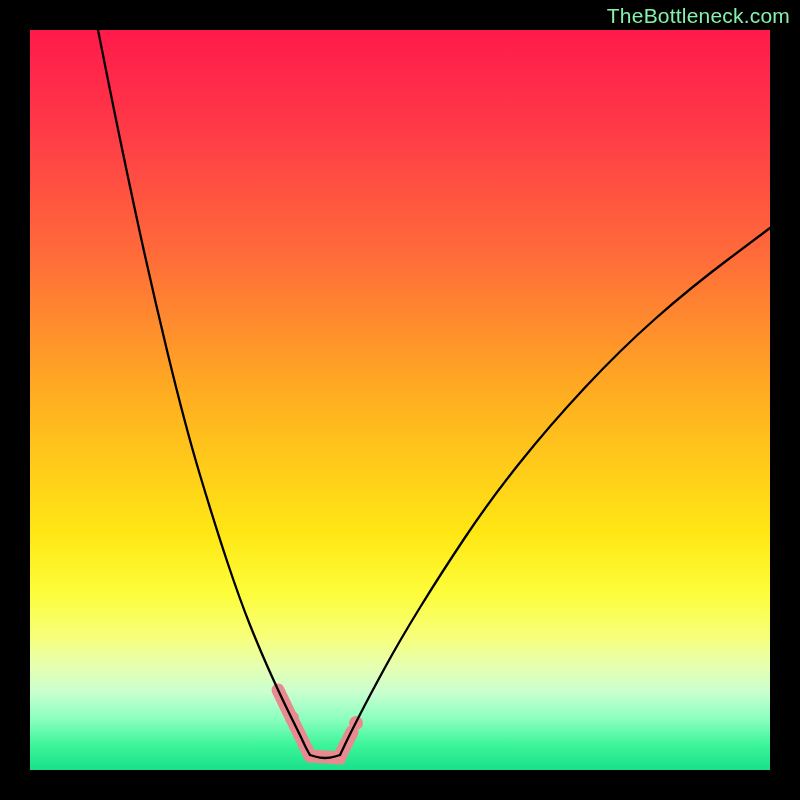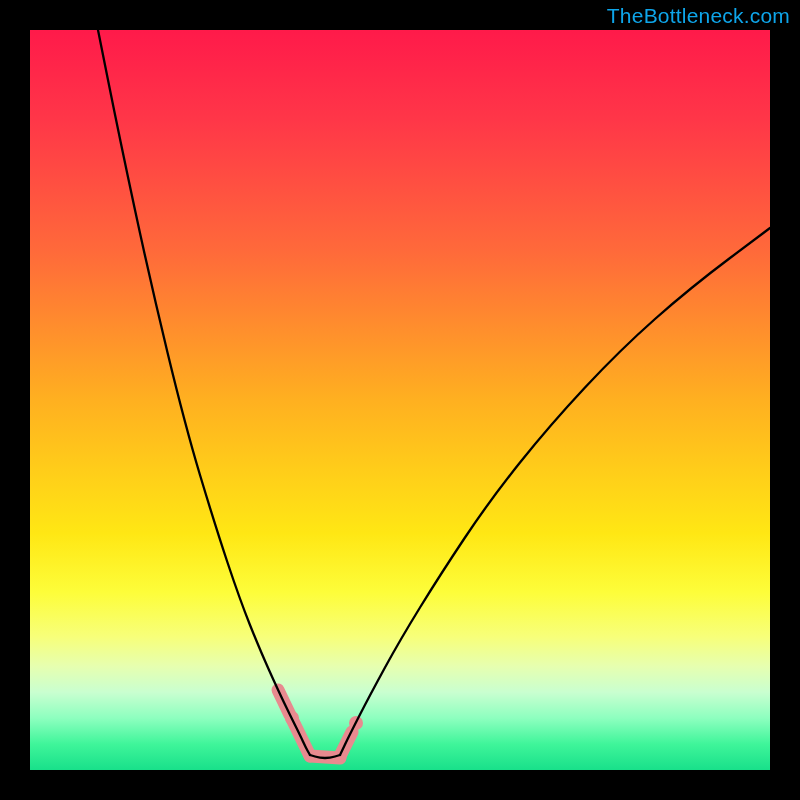--- a/index.html
+++ b/index.html
@@ -31,21 +31,21 @@
     position: absolute;
     left: 0;
     top: 0;
     width: 100%;
     height: 100%;
   }
   .watermark {
     position: absolute;
     top: 4px;
     right: 10px;
-    color: #0ea5e9;
+    color: #86efac;
     font-size: 21px;
     font-weight: 500;
     letter-spacing: 0.2px;
     user-select: none;
   }
   svg.curves {
     position: absolute;
     left: 0;
     top: 0;
     width: 100%;

